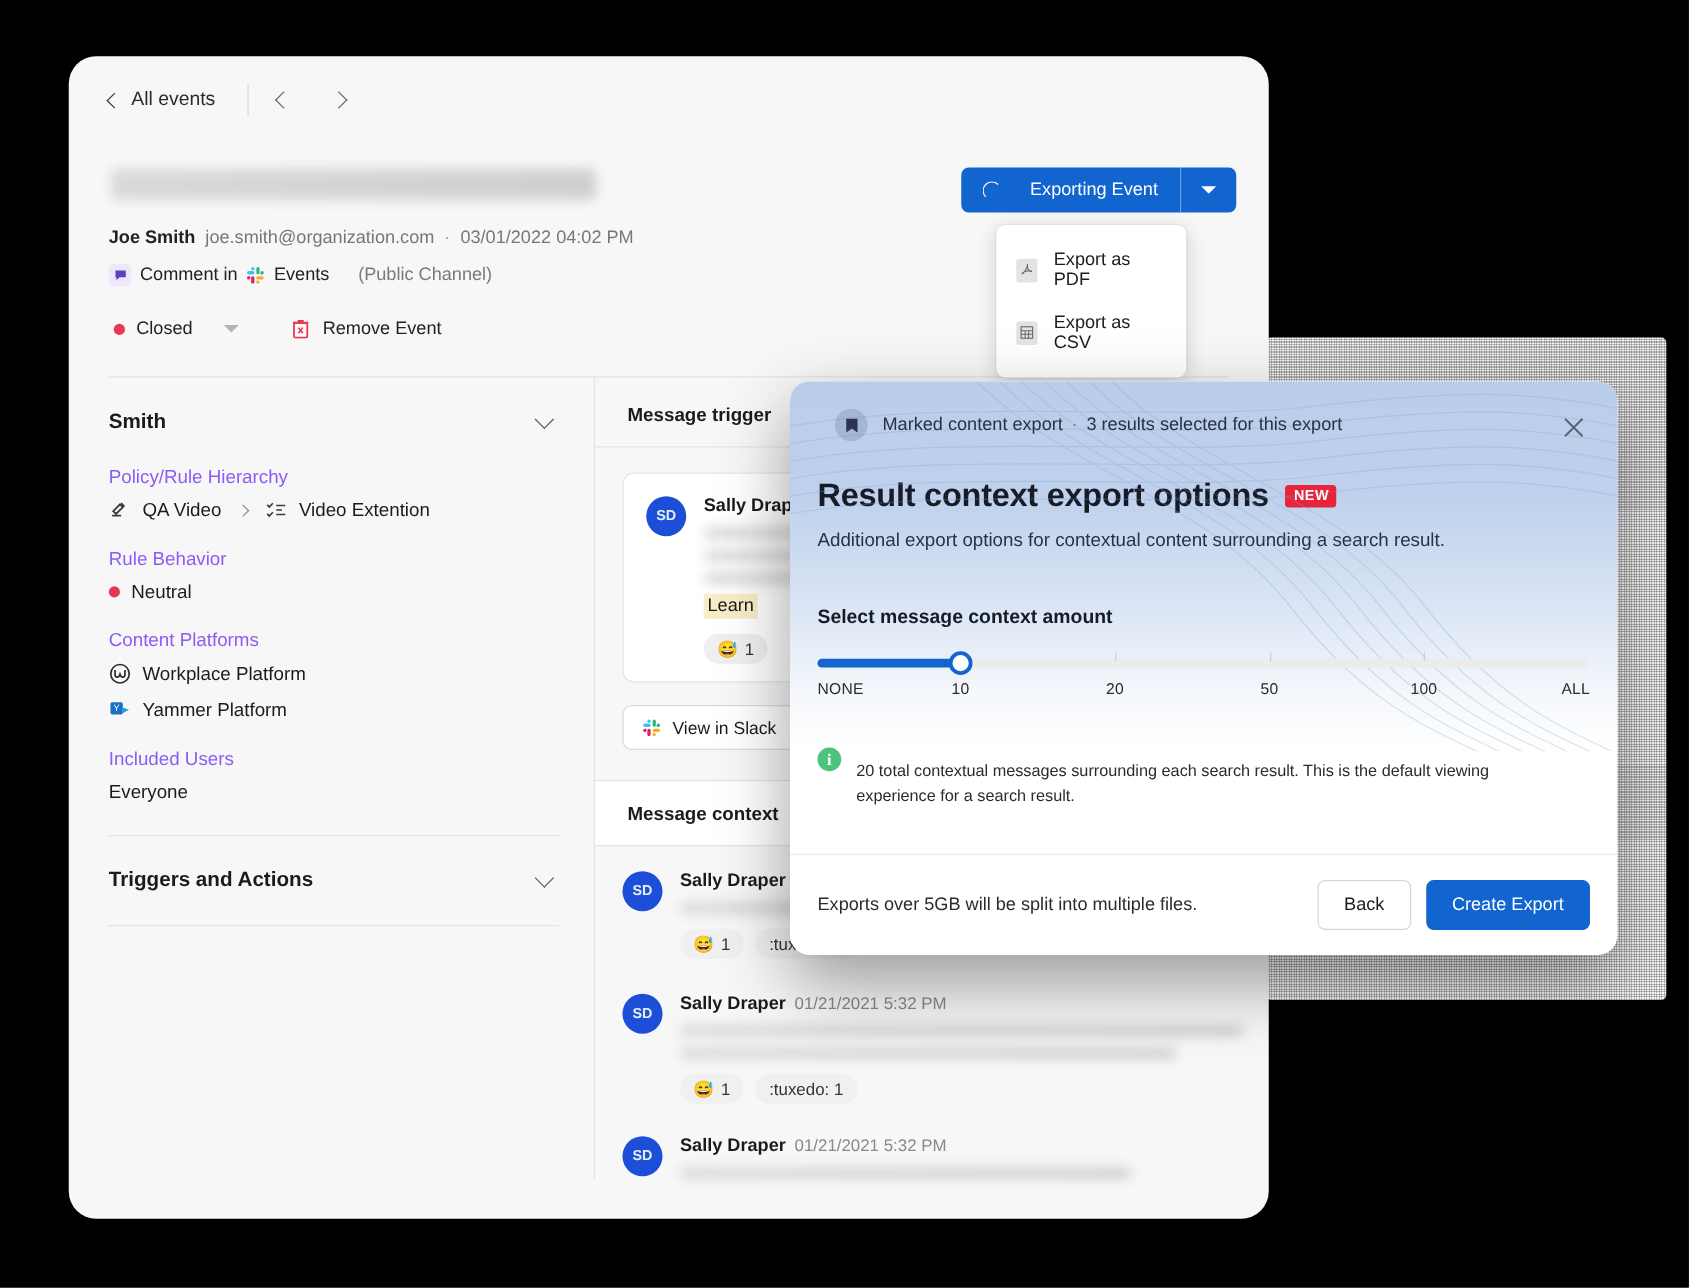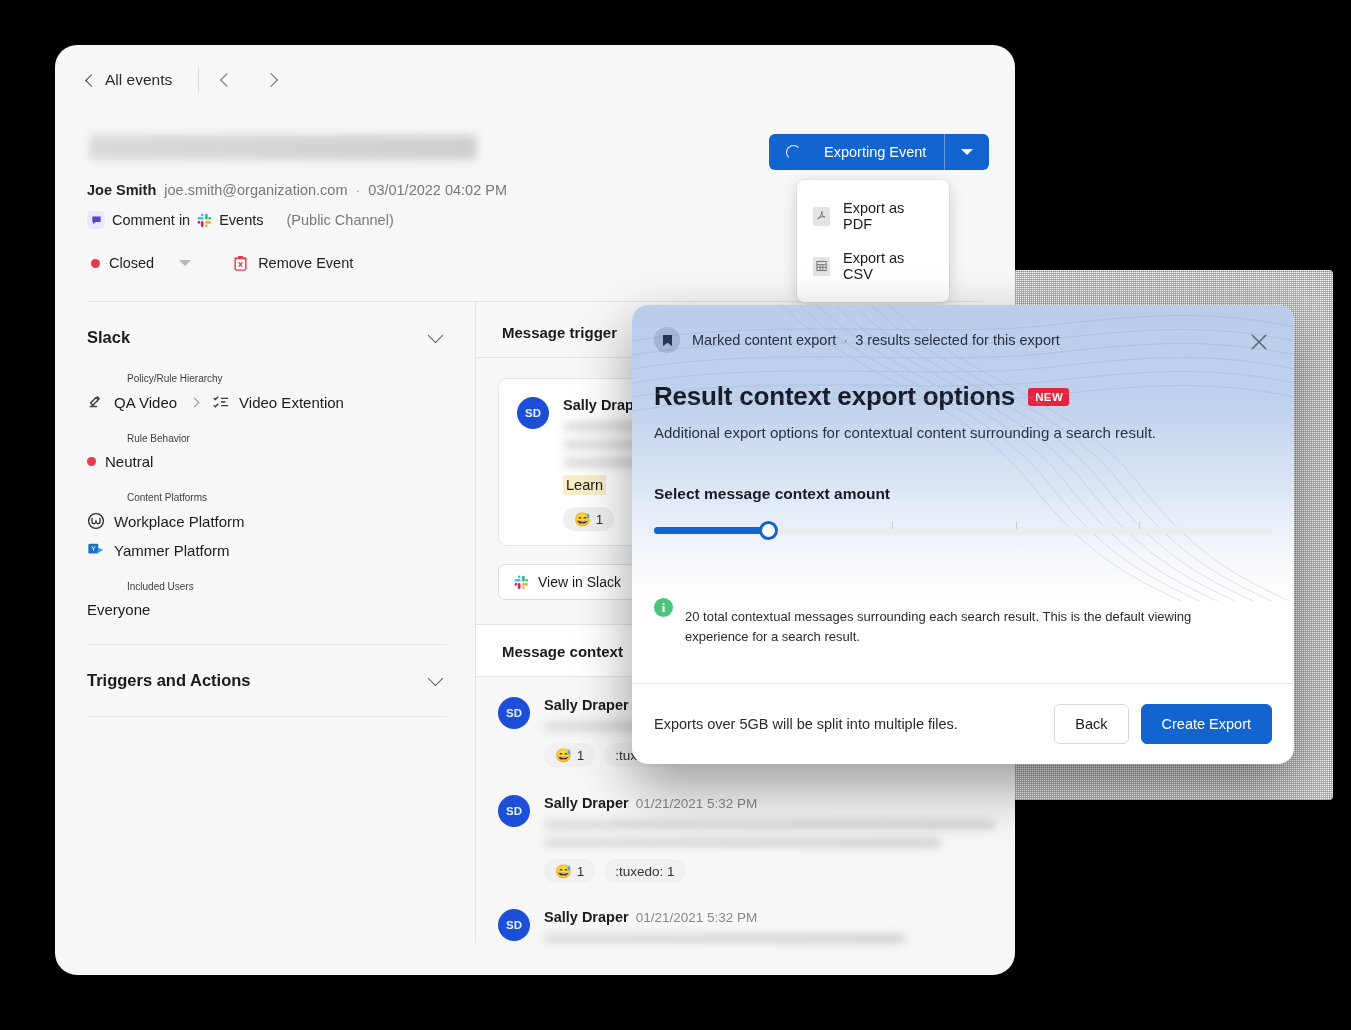--- a/index.html
+++ b/index.html
@@ -55,21 +55,21 @@
 
   
   .cols { display: flex; }
   .left-col { width: 420px; padding: 0 28px 0 0; }
   .right-col { flex: 1; border-left: 1px solid #e4e4e4; min-height: 640px; }
 
   .sec-head { display: flex; align-items: center; justify-content: space-between; padding: 26px 0 4px 0; cursor: pointer; }
   .sec-head h3 { font-size: 16.5px; font-weight: 700; color: #1b1b1b; }
   .chev-dn { width: 11px; height: 11px; border-right: 1.7px solid #5c5c5c; border-bottom: 1.7px solid #5c5c5c; transform: rotate(45deg); margin-right: 6px; margin-top: -4px; }
 
-  .fld-label { font-size: 10px; color: #404040; margin-top: 22px; margin-left: 40px; }
+  .fld-label { font-size: 15px; color: #8b5cf6; margin-top: 22px; }
   .fld-val { font-size: 15px; color: #1b1b1b; margin-top: 9px; display: flex; align-items: center; gap: 9px; }
   .hier-sep { width: 7px; height: 7px; border-right: 1.6px solid #8e8e8e; border-top: 1.6px solid #8e8e8e; transform: rotate(45deg); margin: 0 5px; }
   .ic16 { width: 18px; height: 18px; flex: none; }
   .sec-hr { height: 1px; background: #e4e4e4; margin: 26px 0 0 0; }
 
   
   .rc-head { padding: 22px 0 16px 26px; font-size: 15px; font-weight: 700; color: #1b1b1b; border-bottom: 1px solid #e4e4e4; }
   .msg-card { margin: 20px 0 0 22px; width: 460px; background: #fff; border: 1px solid #e6e6e6; border-radius: 9px; padding: 18px 18px 14px 18px; }
   .msg-row { display: flex; gap: 14px; }
   .avatar { width: 32px; height: 32px; border-radius: 50%; background: #1d4ed8; color: #dff0f3; font-size: 11.5px; font-weight: 600; display: flex; align-items: center; justify-content: center; flex: none; }
@@ -106,21 +106,21 @@
       repeating-linear-gradient(0deg, rgba(0,0,0,.55) 0 1px, transparent 1px 2px),
       repeating-linear-gradient(90deg, rgba(0,0,0,.5) 0 1px, transparent 1px 2px);
     mix-blend-mode: multiply;
   }
 
   
   .modal { position: absolute; left: 632px; top: 305px; width: 662px; height: 459px; background: #fff; border-radius: 16px;
     box-shadow: 0 22px 56px rgba(0,0,0,.38); overflow: hidden; }
   .modal-hero { position: relative; height: 296px; background: linear-gradient(180deg,#b9cdea 0%, #bfd1ec 32%, #dbe6f5 62%, #f4f7fb 84%, #ffffff 100%); }
   .hero-lines { position: absolute; inset: 0; pointer-events: none; opacity: .55; }
-  .modal-top { position: relative; display: flex; align-items: center; gap: 12px; padding: 22px 0 0 22px; }
+  .modal-top { position: relative; display: flex; align-items: center; gap: 12px; padding: 22px 0 0 36px; }
   .bm-ic { width: 26px; height: 26px; border-radius: 50%; background: rgba(40,55,100,.16); display: flex; align-items: center; justify-content: center; flex: none; }
   .bm-ic svg { width: 11px; height: 13px; }
   .mt-text { font-size: 14.5px; color: #2a3142; }
   .mt-sep { color: #6f7b92; margin: 0 7px; }
   .close-x { position: absolute; right: 24px; top: 26px; width: 22px; height: 22px; cursor: pointer; }
   .modal-h1 { display: flex; align-items: center; gap: 13px; padding: 28px 0 0 22px; }
   .modal-h1 h2 { font-size: 26px; font-weight: 700; color: #161b26; letter-spacing: -.2px; }
   .badge-new { background: #e8243c; color: #fff; font-size: 11.5px; font-weight: 700; letter-spacing: .4px; padding: 3px 6px 3px 7px; border-radius: 3px; }
   .modal-sub { padding: 12px 0 0 22px; font-size: 15px; color: #2a3142; }
 
@@ -220,21 +220,21 @@
         </div>
       </div>
 
       <div class="hr"></div>
     </div>
 
     <div class="cols">
       <div class="left-col" style="padding-left:32px">
 
         <div class="sec-head">
-          <h3>Slack</h3>
+          <h3>Smith</h3>
           <span class="chev-dn"></span>
         </div>
 
         <div class="fld-label">Policy/Rule Hierarchy</div>
         <div class="fld-val">
           <span class="ic16">
             <svg viewBox="0 0 20 20" width="18" height="18">
                 <path d="M3 15h8M4 11l6-6 2.5 2.5-6 6z" stroke="#3b3b3b" stroke-width="1.6" fill="none"></path>
                 <path d="M11 4l3 3" stroke="#3b3b3b" stroke-width="1.6"></path>
               </svg>
@@ -450,20 +450,28 @@
       <div class="sec-title">Select message context amount</div>
 
       <div class="slider-wrap">
         <div class="track">
           <div class="track-fill"></div>
           <span class="tick" style="left:38.5%"></span>
           <span class="tick" style="left:58.5%"></span>
           <span class="tick" style="left:78.5%"></span>
           <div class="thumb"></div>
         </div>
+        <div class="tick-labels">
+          <span style="left:0%">NONE</span>
+          <span style="left:18.5%;transform:translateX(-50%)">10</span>
+          <span style="left:38.5%;transform:translateX(-50%)">20</span>
+          <span style="left:58.5%;transform:translateX(-50%)">50</span>
+          <span style="left:78.5%;transform:translateX(-50%)">100</span>
+          <span style="right:0%">ALL</span>
+        </div>
       </div>
 
       <div class="info-row">
         <span class="info-ic">i</span>
         <span class="info-tx">20 total contextual messages surrounding each search result. This is the default viewing experience for a search result.</span>
       </div>
     </div>
 
     <div class="modal-foot">
       <span class="foot-note">Exports over 5GB will be split into multiple files.</span>

